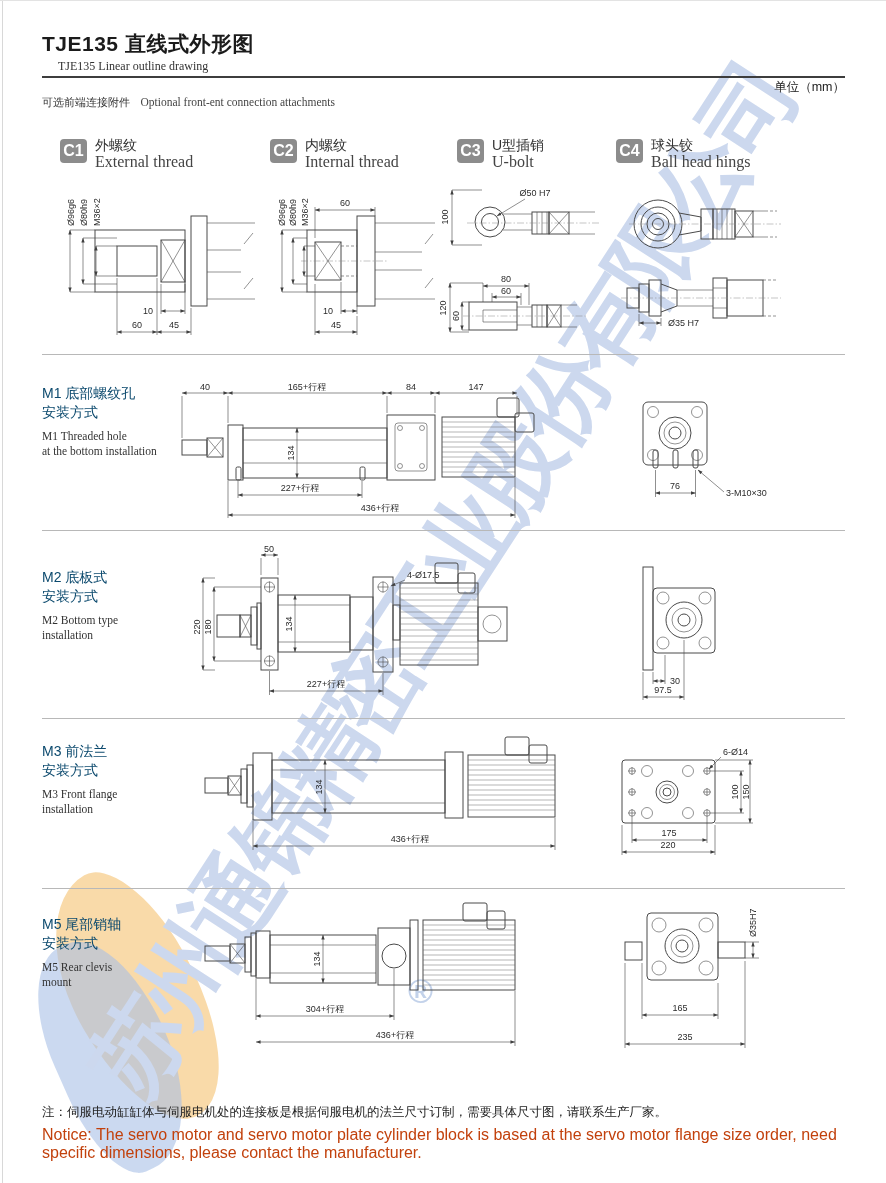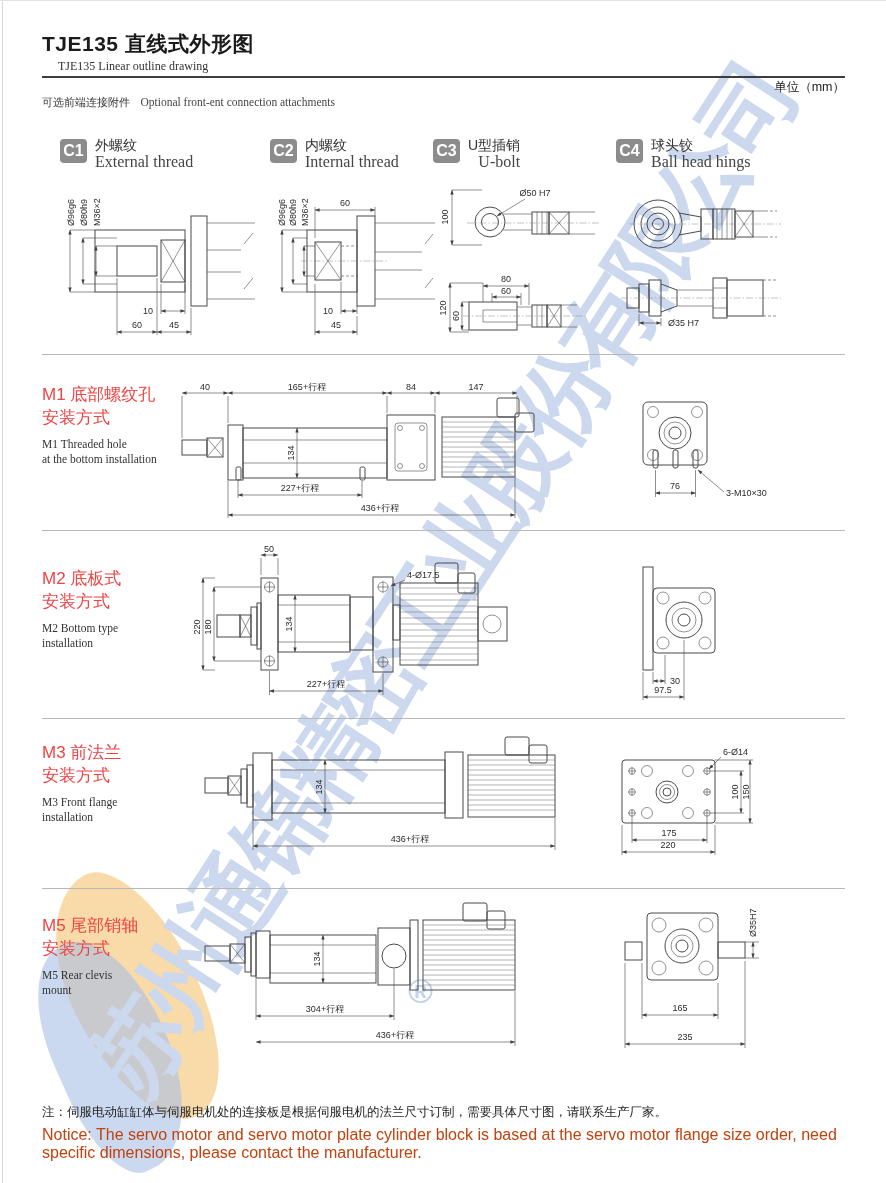--- a/index.html
+++ b/index.html
@@ -13,21 +13,21 @@
   .unit{font-size:12.5px;color:#222;text-align:right;}
   .rule{background:#3d3d3d;height:2px;}
   .divider{background:#b8b8b8;height:1px;}
   .sec-zh{font-size:11px;color:#333;display:inline;}
   .sec-en{font-family:"Liberation Serif",serif;font-size:11.5px;color:#444;display:inline;margin-left:6px;}
   .att{display:flex;gap:8px;align-items:flex-start;}
   .badge{width:27px;height:24px;background:#8c8c8c;color:#fff;font-size:16px;font-weight:bold;
          border-radius:4px;display:flex;align-items:center;justify-content:center;margin-top:2px;}
   .att-zh{font-size:14px;color:#333;line-height:1.15;}
   .att-en{font-family:"Liberation Serif",serif;font-size:16px;color:#444;}
-  .m-zh{font-size:17px;color:#ef4444;line-height:1.35;}
+  .m-zh{font-size:14px;color:#0c4a6e;line-height:1.35;}
   .m-en{font-family:"Liberation Serif",serif;font-size:11.5px;color:#333;line-height:1.3;margin-top:7px;}
   .note-zh{font-size:12.5px;color:#222;}
   .note-en{font-family:Liberation Sans, sans-serif;font-size:16px;color:#c2410c;}
   .wm{left:50%;top:49%;transform:translate(-50%,-50%) rotate(-57deg);font-size:92px;font-weight:bold;
       color:#ccd8ee;letter-spacing:-6px;white-space:nowrap;z-index:0;}
   .wm-r{font-size:34px;color:#c3d2ea;z-index:0;font-weight:bold;}
   .sw-o{left:75px;top:865px;width:125px;height:265px;background:#f8d194;opacity:.8;
         border-radius:62% 38% 55% 45% / 50% 42% 58% 50%;transform:rotate(-30deg);z-index:0;}
   .sw-b{left:55px;top:935px;width:115px;height:240px;background:#a9c0e6;opacity:.6;
         border-radius:50% 50% 62% 38% / 48% 52% 55% 45%;transform:rotate(-24deg);z-index:0;}
@@ -80,21 +80,21 @@
          <div class="att-en">External thread</div>
       </div>
   </div>
   <div class="abs fg att" style="left:270px;top:137px;">
     <div class="badge">C2</div>
     <div>
         <div class="att-zh">内螺纹</div>
          <div class="att-en">Internal thread</div>
       </div>
   </div>
-  <div class="abs fg att" style="left:433px;top:137px;text-align:right;">
+  <div class="abs fg att" style="left:457px;top:137px;">
     <div class="badge">C3</div>
     <div>
         <div class="att-zh">U型插销</div>
          <div class="att-en">U-bolt</div>
       </div>
   </div>
   <div class="abs fg att" style="left:616px;top:137px;">
     <div class="badge">C4</div>
     <div>
         <div class="att-zh">球头铰</div>

